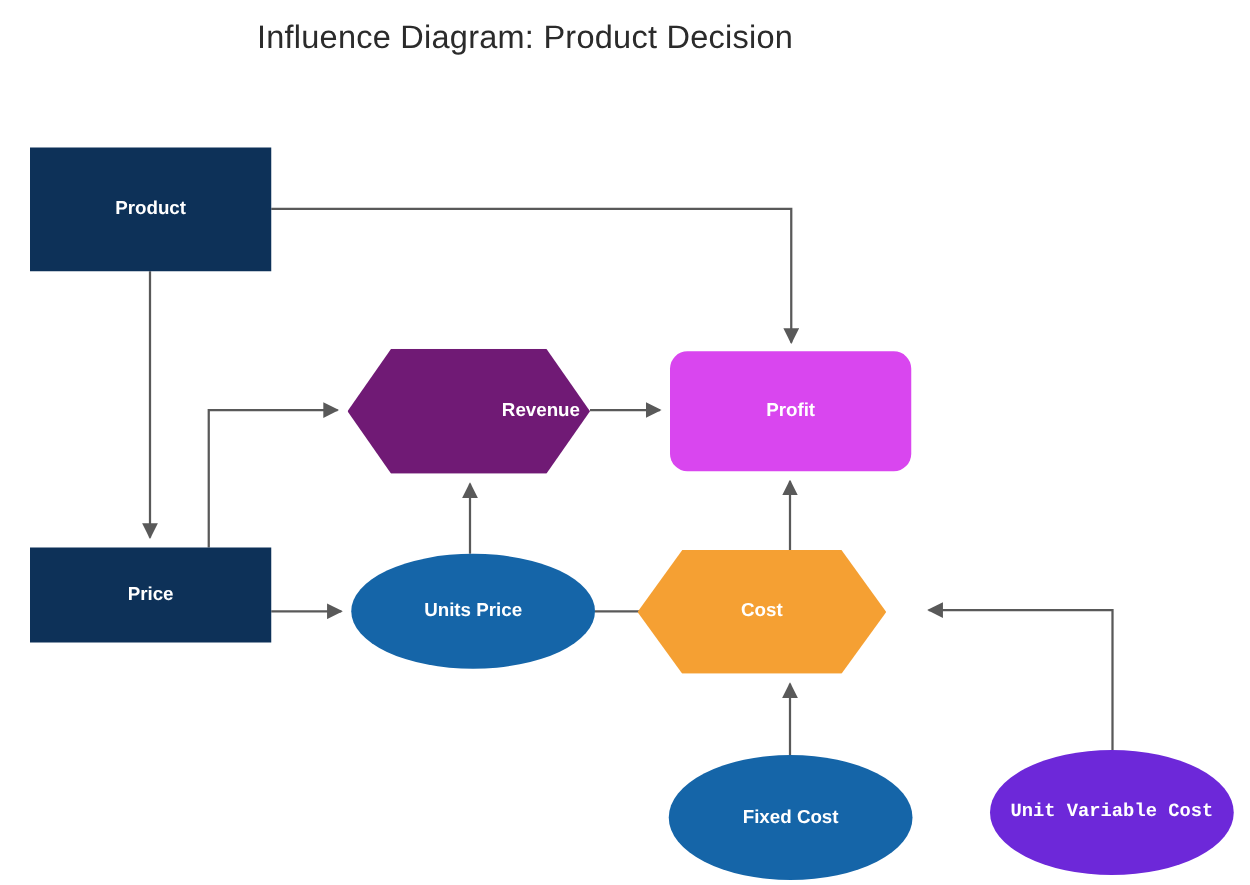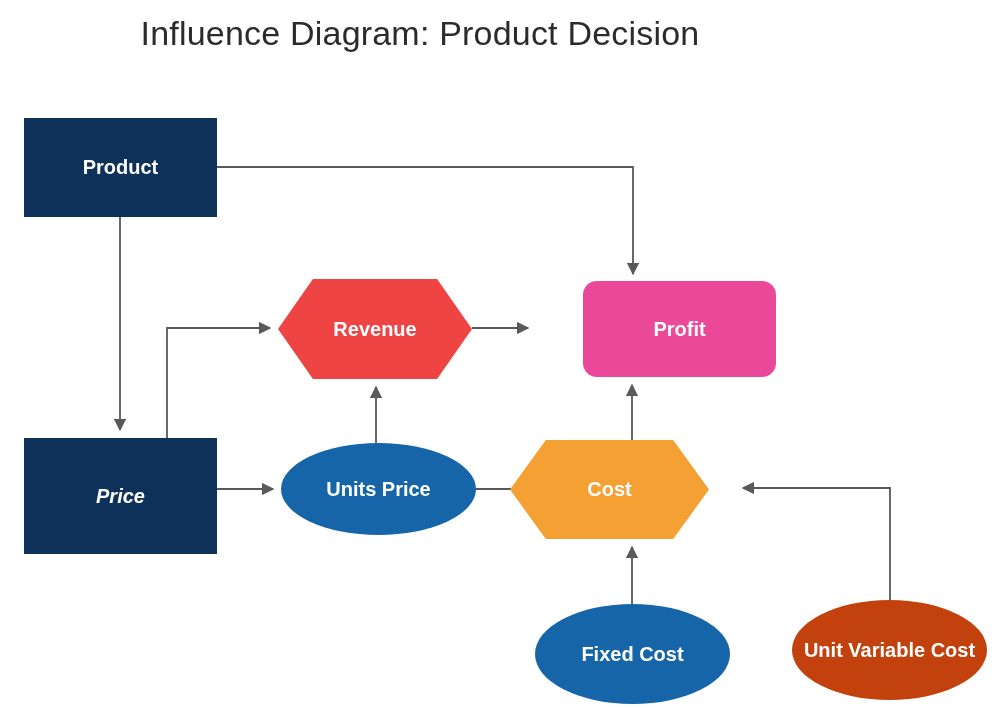--- a/index.html
+++ b/index.html
@@ -20,40 +20,40 @@
     width: 1000px;
     height: 708px;
     background: #ffffff;
   }
   #title {
     position: absolute;
     left: 0;
     top: 14px;
     width: 840px;
     text-align: center;
-    font-size: 34px;
+    font-size: 26px;
     font-weight: 400;
     color: #2b2b2b;
     letter-spacing: 0.2px;
   }
   #edges {
     position: absolute;
     left: 0;
     top: 0;
     width: 1000px;
     height: 708px;
   }
   .node {
     position: absolute;
     display: flex;
     align-items: center;
     justify-content: center;
     text-align: center;
     color: #ffffff;
-    font-size: 20px;
+    font-size: 15px;
     font-weight: 700;
     line-height: 1.25;
     box-sizing: border-box;
     z-index: 2;
   }
   .node .label {
     position: relative;
     z-index: 3;
     padding: 0 8px;
     pointer-events: none;
@@ -101,36 +101,36 @@
         <path d="M632,440 L632,385" stroke="#595959" marker-end="url(#arrow-head)"></path>
         <path d="M632,604 L632,547" stroke="#595959" marker-end="url(#arrow-head)"></path>
         <path d="M890,600 L890,488 L743,488" stroke="#595959" marker-end="url(#arrow-head)"></path>
       </g>
   </svg>
 
   <div id="node-layer">
       <div class="node shape-rect" style="left: 24px; top: 118px; width: 193px; height: 99px; background: rgb(13, 49, 88);">
         <span class="label">Product</span>
       </div>
-      <div class="node shape-rect" style="left: 24px; top: 438px; width: 193px; height: 116px; background: rgb(13, 49, 88); font-style: italic;">
+      <div class="node shape-rect" style="left: 24px; top: 438px; width: 193px; height: 76px; background: rgb(13, 49, 88);">
         <span class="label">Price</span>
       </div>
-      <div class="node shape-hex" style="left: 278px; top: 279px; width: 194px; height: 100px; background: #ef4444;">
+      <div class="node shape-hex" style="left: 278px; top: 279px; width: 194px; height: 100px; background: #701a75; justify-content: flex-end;">
         <span class="label">Revenue</span>
       </div>
-      <div class="node shape-round" style="left: 536px; top: 281px; width: 193px; height: 96px; background: #ec4899; margin-left: 47px;">
+      <div class="node shape-round" style="left: 536px; top: 281px; width: 193px; height: 96px; background: #d946ef;">
         <span class="label">Profit</span>
       </div>
       <div class="node shape-ellipse" style="left: 281px; top: 443px; width: 195px; height: 92px; background: rgb(21, 101, 168);">
         <span class="label">Units Price</span>
       </div>
       <div class="node shape-hex" style="left: 510px; top: 440px; width: 199px; height: 99px; background: rgb(245, 160, 51);">
         <span class="label">Cost</span>
       </div>
       <div class="node shape-ellipse" style="left: 535px; top: 604px; width: 195px; height: 100px; background: rgb(21, 101, 168); justify-content: center;">
         <span class="label">Fixed Cost</span>
       </div>
-      <div class="node shape-ellipse" style="left: 792px; top: 600px; width: 195px; height: 100px; background: #c2410c;">
+      <div class="node shape-ellipse" style="left: 792px; top: 600px; width: 195px; height: 100px; background: #6d28d9; font-family: Liberation Mono, monospace;">
         <span class="label">Unit Variable Cost</span>
       </div>
     </div>
 
 </div>
 
 </body></html>

